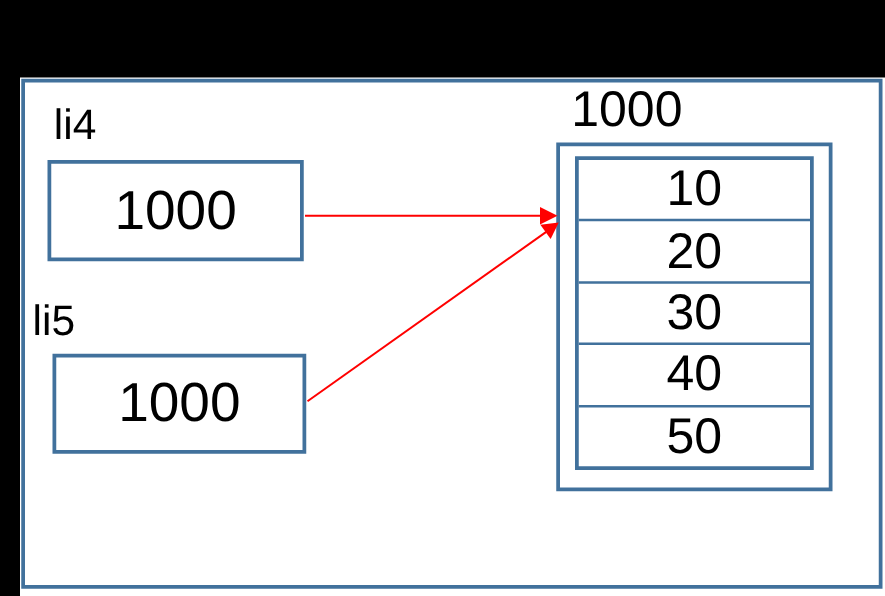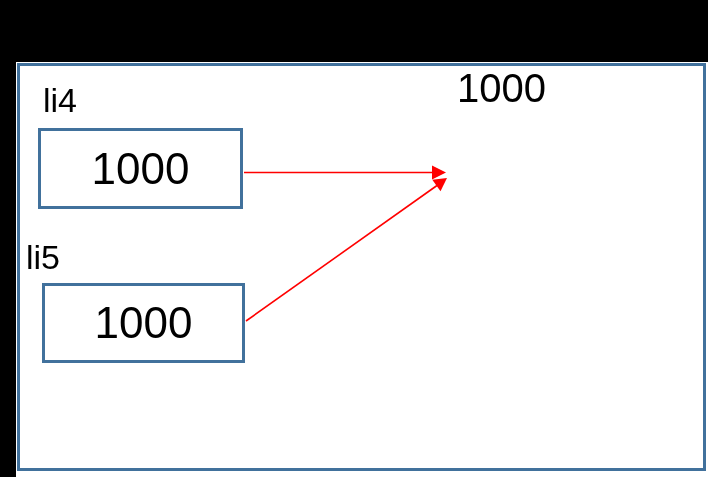--- a/index.html
+++ b/index.html
@@ -108,20 +108,29 @@
       <span>1000</span>
     </div>
 
     <div class="var-label lbl-li5">li5</div>
     <div class="var-box box-li5">
       <span>1000</span>
     </div>
 
     <div class="heap-label">1000</div>
 
+    <div class="heap-outer">
+      <div class="heap-list">
+        <div class="cell">10</div>
+        <div class="cell">20</div>
+        <div class="cell">30</div>
+        <div class="cell">40</div>
+        <div class="cell">50</div>
+      </div>
+    </div>
   </div>
 
   <svg class="arrows" viewBox="0 0 708 477" xmlns="http://www.w3.org/2000/svg">
     <g>
       <line x1="244" y1="172.5" x2="433" y2="172.5"></line>
       <polygon points="446,172.5 432,165.5 432,179.5"></polygon>
     </g>
     <g>
       <line x1="246" y1="321" x2="437" y2="185.5"></line>
       <polygon points="447,178 432.3,179.8 440.5,191.2"></polygon>

